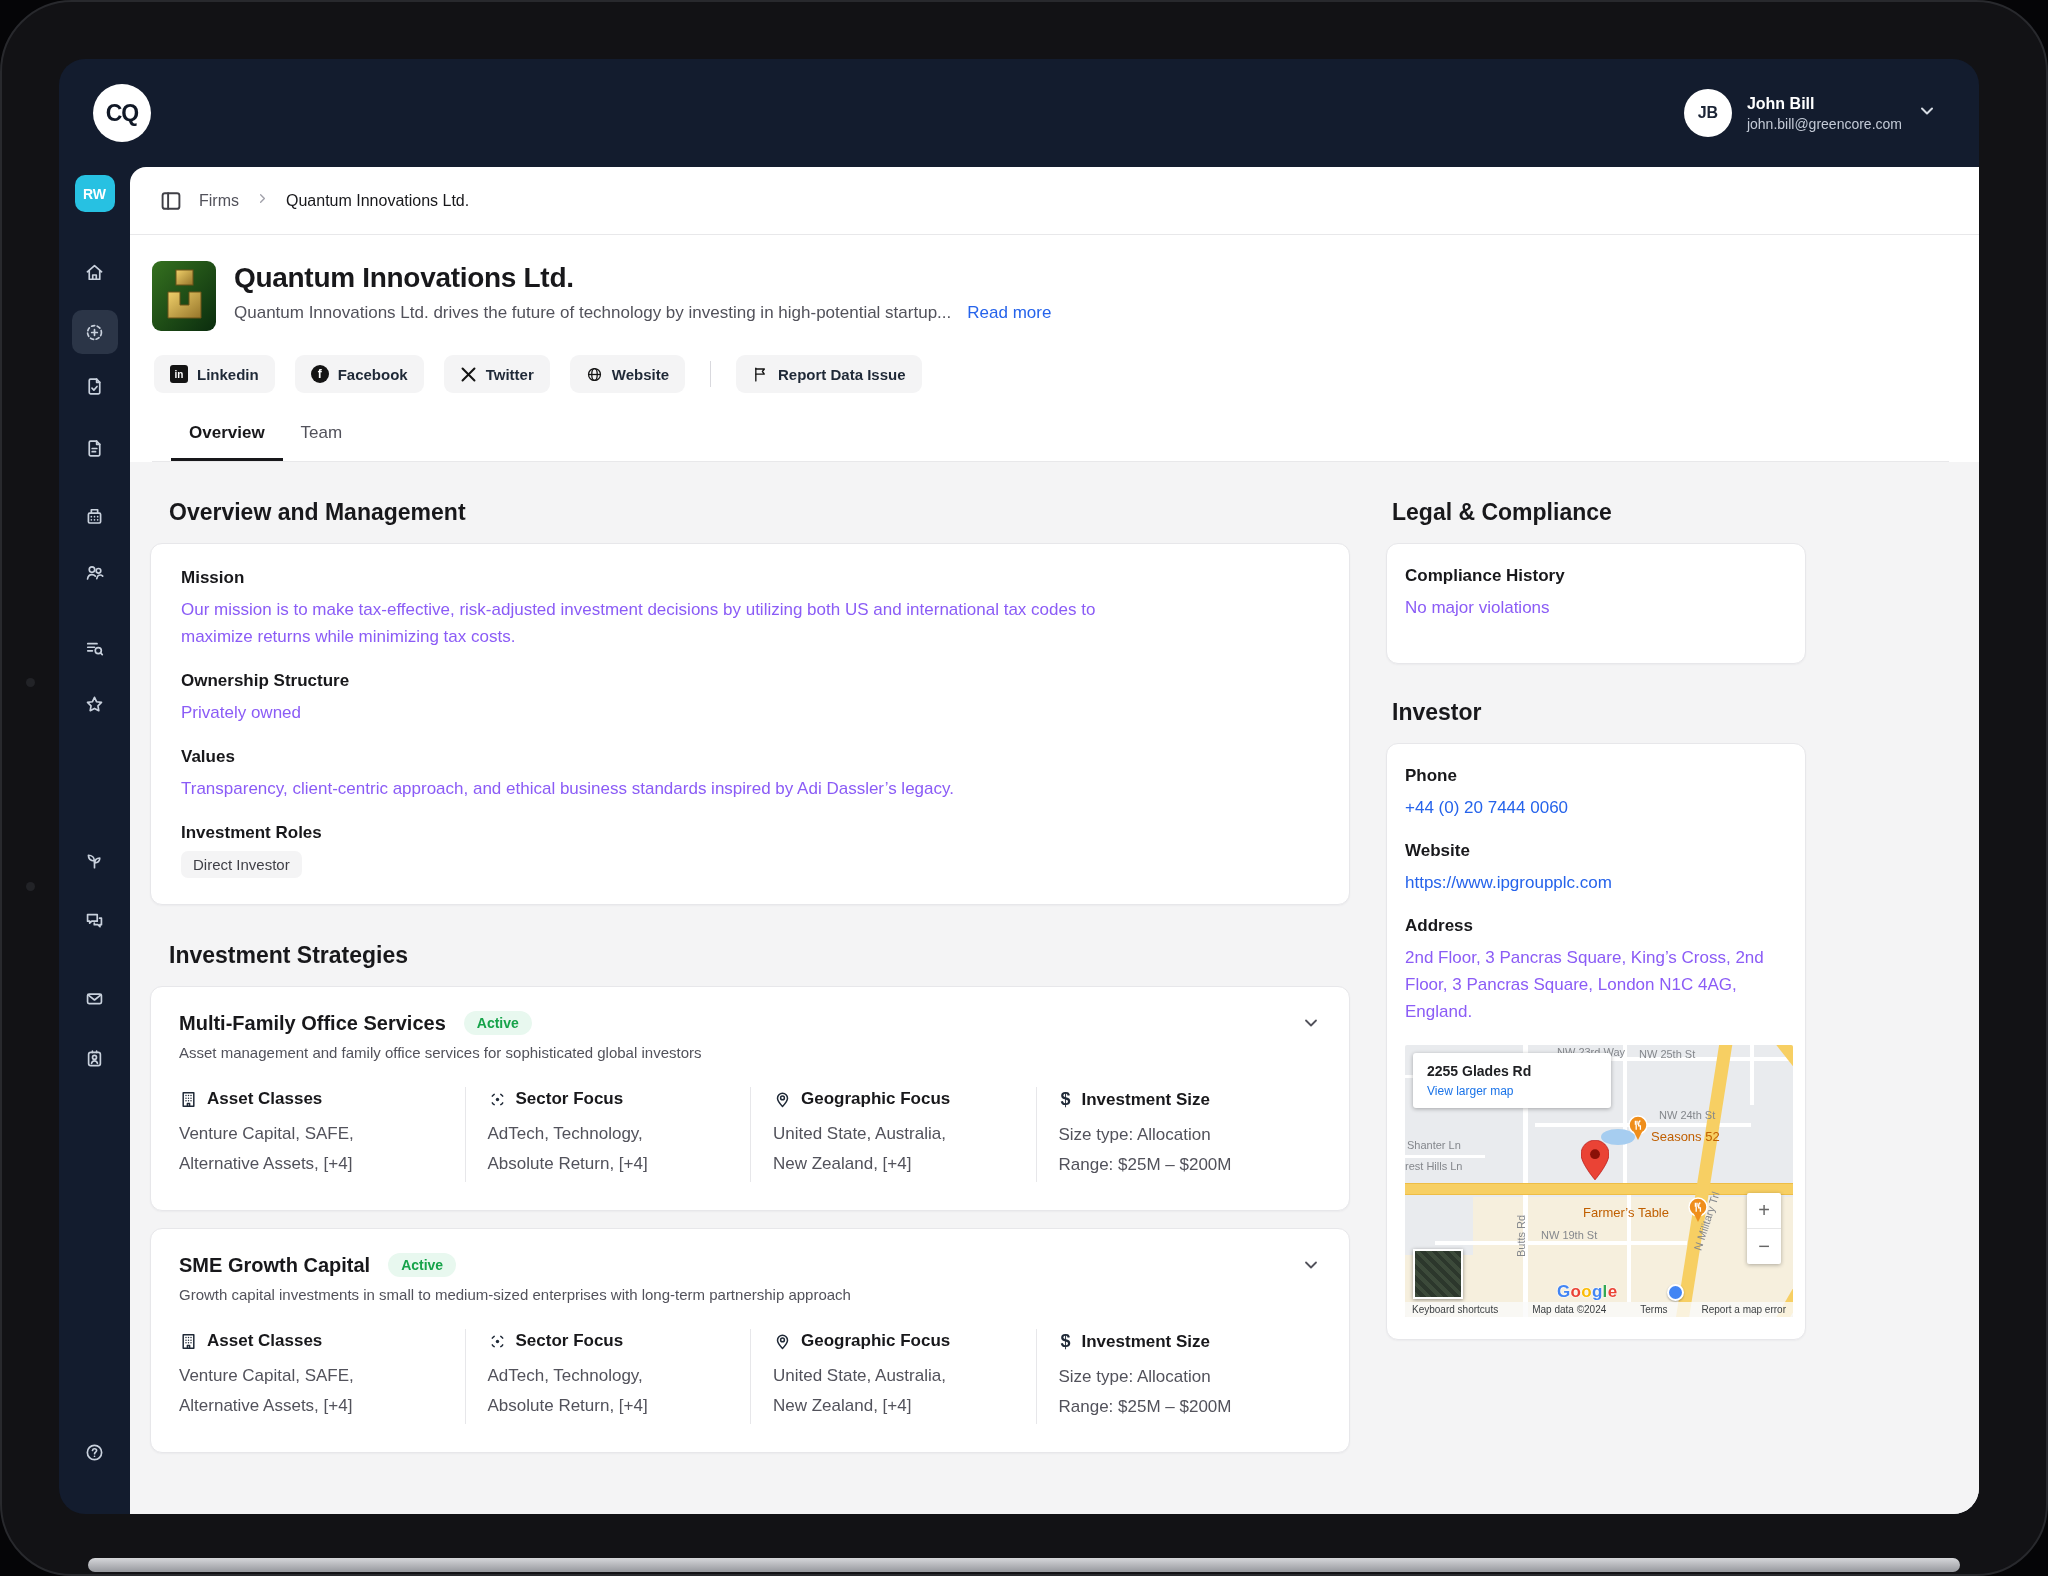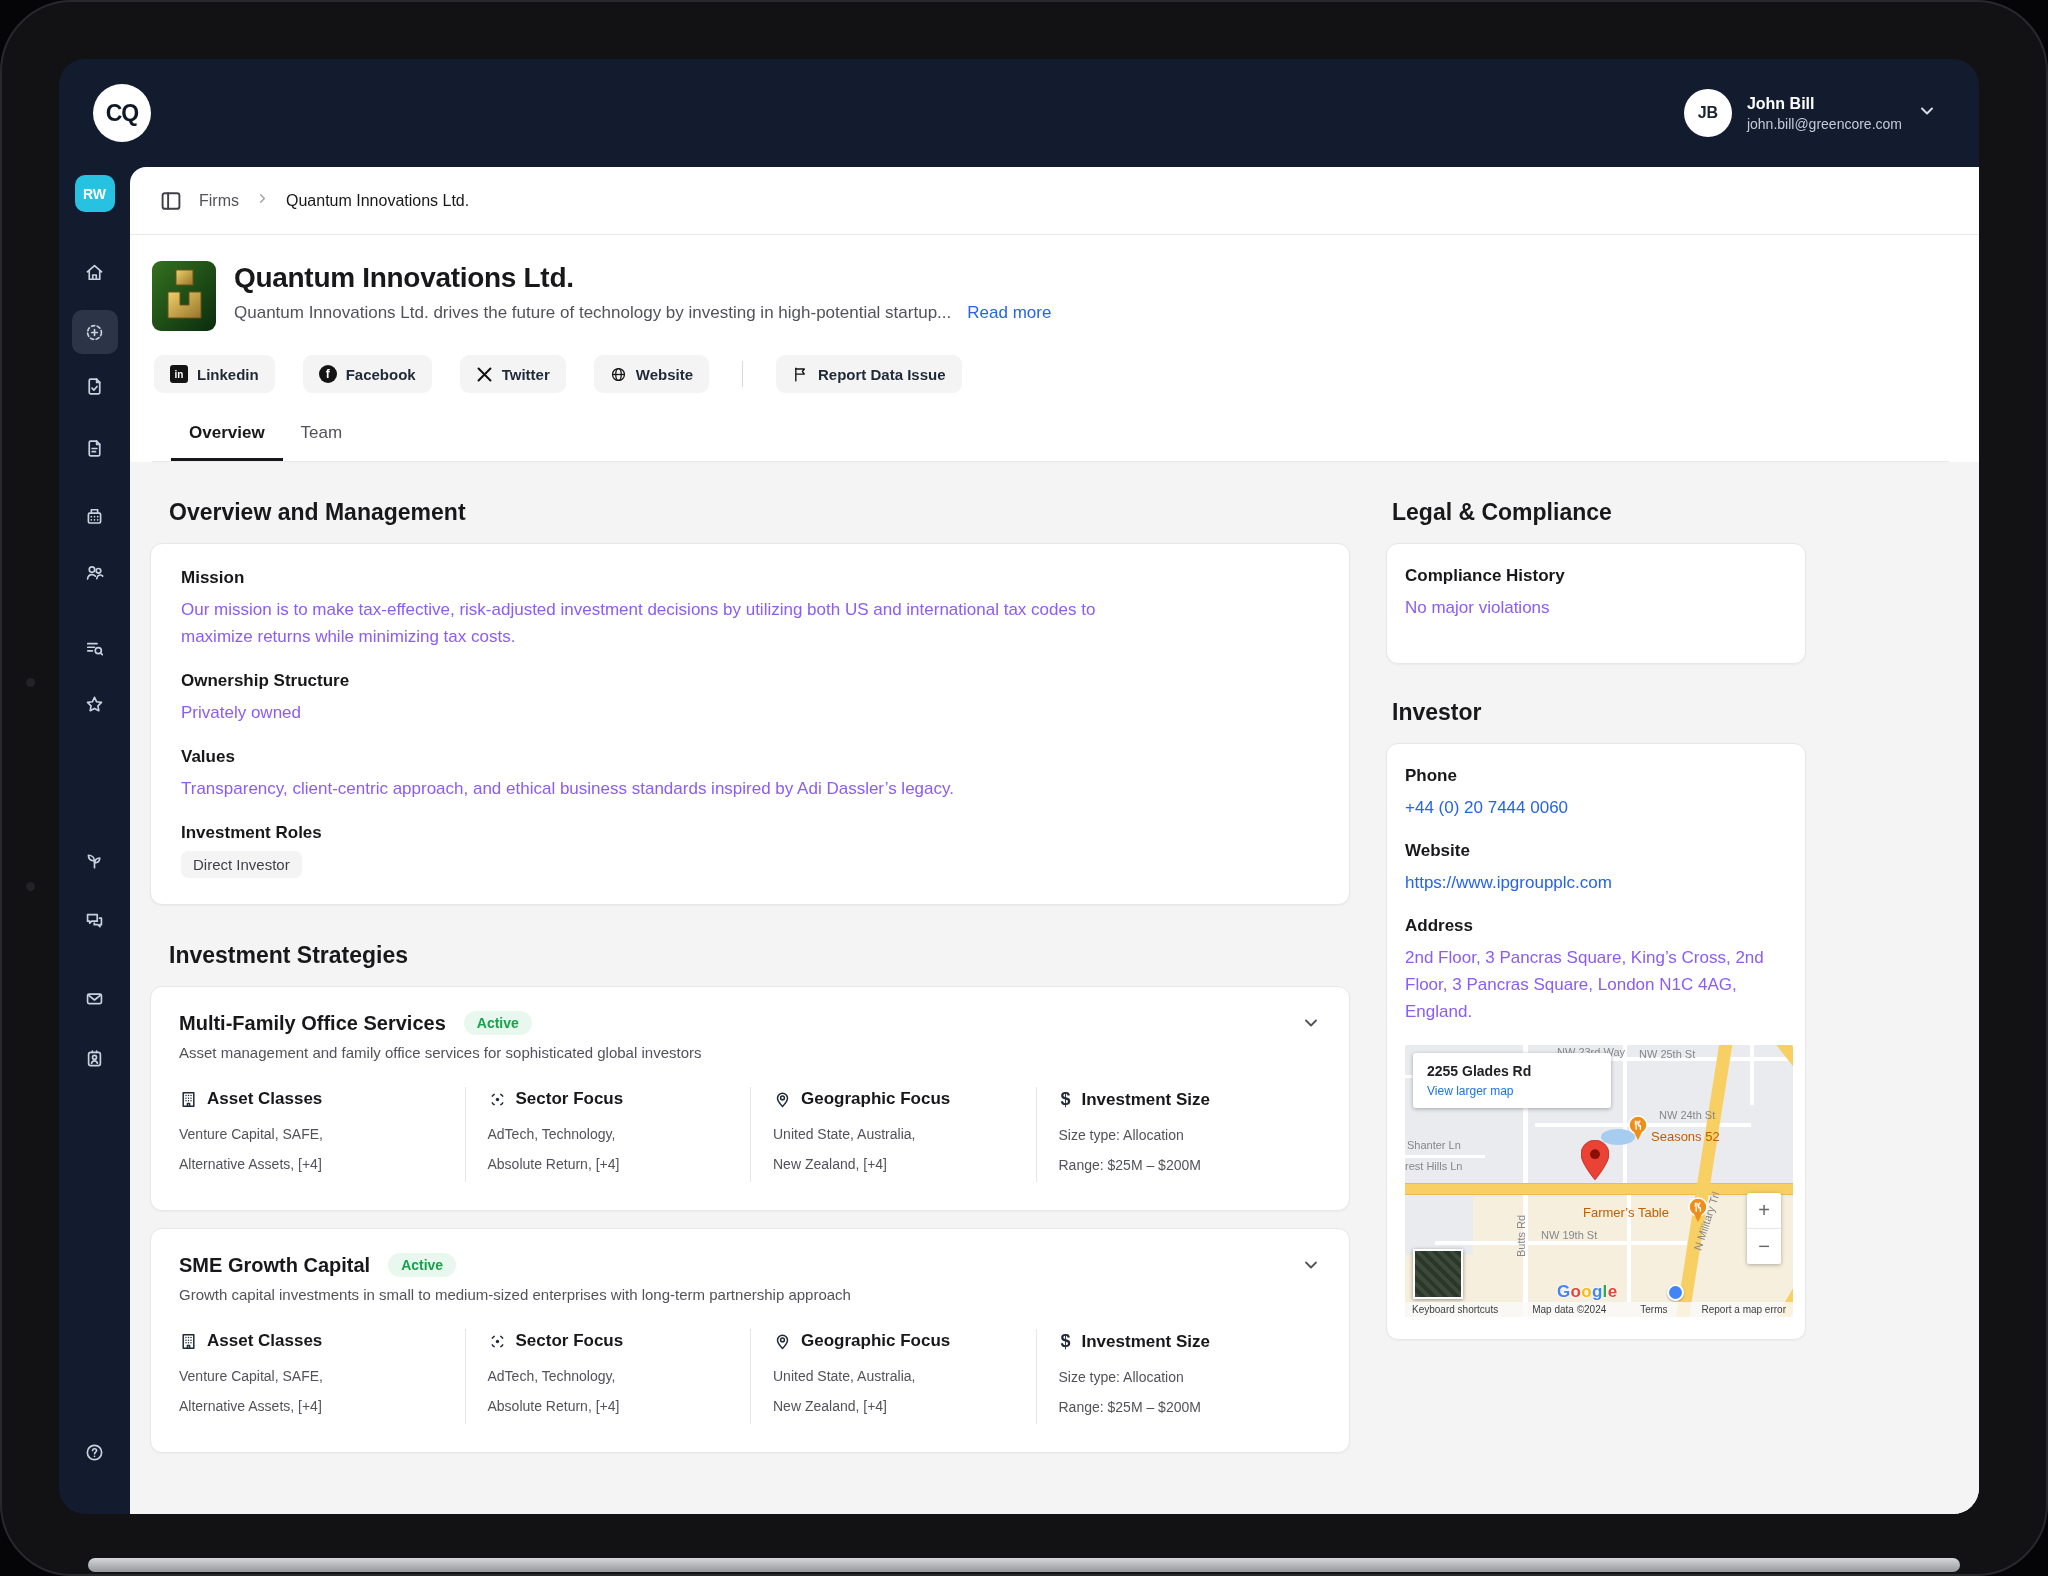--- a/index.html
+++ b/index.html
@@ -35,21 +35,21 @@
   .crumb-root{color:#52525b;cursor:pointer;}
   .crumb-sep svg{width:15px;height:15px;stroke:#a1a1aa;fill:none;stroke-width:1.8;stroke-linecap:round;stroke-linejoin:round;}
   .crumb-cur{color:#18181b;}
   .firm-head{padding:26px 30px 0 22px;flex:none;}
   .head-row{display:flex;gap:18px;}
   .firm-logo{width:64px;height:70px;border-radius:9px;flex:none;overflow:hidden;}
   .firm-title{font-size:28px;font-weight:700;color:#18181b;letter-spacing:-.3px;margin-top:1px;}
   .firm-sub{font-size:17px;color:#3f3f46;margin-top:8px;}
   .firm-desc{font-size:17px;color:#52525b;margin-top:9px;}
   .read-more{color:#2563eb;margin-left:16px;font-weight:500;cursor:pointer;}
-  .social-row{display:flex;align-items:center;gap:28px;margin-top:24px;margin-left:2px;}
+  .social-row{display:flex;align-items:center;gap:20px;margin-top:24px;margin-left:2px;}
   .sbtn{display:flex;align-items:center;gap:9px;height:38px;padding:0 16px;border-radius:9px;background:#f4f4f5;font-size:15px;font-weight:600;color:#1f2937;cursor:pointer;white-space:nowrap;}
   .sbtn svg{width:17px;height:17px;}
   .li-ic{width:18px;height:18px;border-radius:3px;background:#141414;color:#fff;display:flex;align-items:center;justify-content:center;font-size:10px;font-weight:700;}
   .li-ic::before{content:"in";}
   .fb-ic{width:18px;height:18px;border-radius:50%;background:#141414;color:#fff;display:flex;align-items:center;justify-content:center;font-size:12px;font-weight:700;}
   .fb-ic::before{content:"f";}
   .vdiv{width:1px;height:26px;background:#d9d9de;margin:0 5px;}
   .tabs{display:flex;margin-top:30px;padding-left:19px;border-bottom:1px solid #e8e8ea;}
   .tab{font-size:17px;padding:0 18px 15px;color:#52525b;cursor:pointer;border-bottom:3px solid transparent;}
   .tab.active{color:#18181b;font-weight:600;border-bottom-color:#18181b;}
@@ -76,21 +76,21 @@
   .strat-chev svg{width:20px;height:20px;stroke:#52525b;fill:none;stroke-width:1.8;stroke-linecap:round;stroke-linejoin:round;}
   .strat-desc{font-size:15px;color:#52525b;margin-top:9px;}
   .strat-cols{display:grid;grid-template-columns:repeat(4,1fr);margin-top:26px;}
   .scol{padding:2px 12px 2px 22px;}
   .scol:first-child{padding-left:0;}
   .scol + .scol{border-left:1px solid #e7e7ea;}
   .scol-head{display:flex;align-items:center;gap:9px;font-size:17px;font-weight:700;color:#18181b;}
   .scol-head svg{width:19px;height:19px;stroke:#1f2937;fill:none;stroke-width:1.5;stroke-linecap:round;stroke-linejoin:round;flex:none;}
   .dollar-ic{width:14px;text-align:center;font-size:18px;font-weight:600;color:#1f2937;}
   .dollar-ic::before{content:"$";}
-  .scol-lines{margin-top:10px;font-size:14px;color:#52525b;line-height:30px;}
+  .scol-lines{margin-top:10px;font-size:17px;color:#52525b;line-height:30px;}
   .rcard{margin-top:17px;padding:22px 18px;}
   .rcard .field{margin-bottom:20px;}
   .link{color:#2563eb;cursor:pointer;}
   .loc-h2{margin-top:34px;}
   
   .map{position:relative;width:388px;height:272px;margin-top:16px;background:#e9ebee;overflow:hidden;border-radius:2px;cursor:grab;}
   .m-beige{position:absolute;left:0;right:0;top:152px;bottom:0;background:#f6efdd;}
   .m-beige2{position:absolute;left:0;top:152px;width:68px;height:58px;background:#e9ebee;}
   .road{position:absolute;background:#fff;}
   .hwy{position:absolute;background:#f7cf63;border-top:1px solid #eebd45;border-bottom:1px solid #eebd45;}

